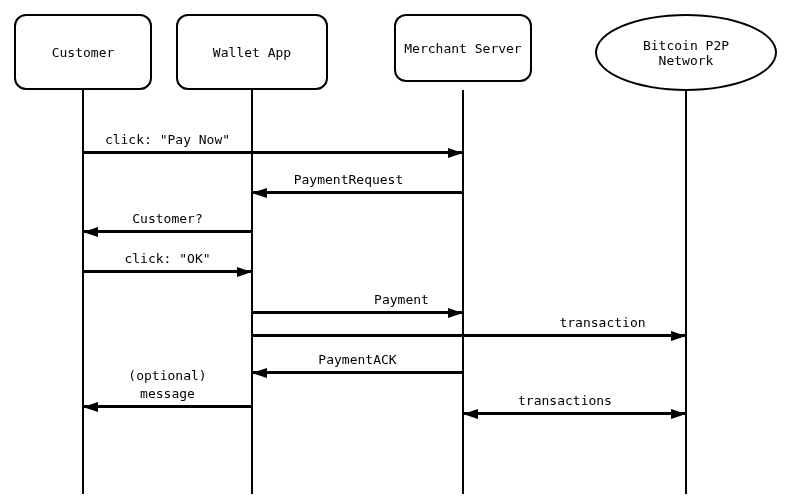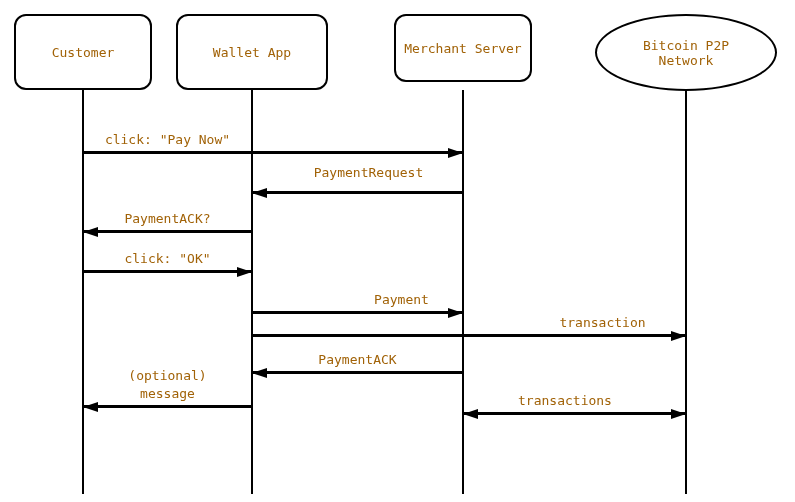--- a/index.html
+++ b/index.html
@@ -1,21 +1,21 @@
 <!DOCTYPE html>
 <html><head>
 <meta charset="utf-8">
 <style>
   html,body{margin:0;padding:0;background:#ffffff;}
   .stage{
     position:relative;
     width:795px;height:502px;
     background:#ffffff;
     font-family:"DejaVu Sans Mono","Liberation Mono",monospace;
-    font-size:13px;color:#a16207;
+    font-size:13px;color:#000000;
     overflow:hidden;
   }
   
   .actor{
     position:absolute;
     border:2px solid #000;
     background:#fff;
     display:flex;align-items:center;justify-content:center;
     text-align:center;
     box-sizing:border-box;
@@ -34,21 +34,21 @@
   .ll-merchant{left:462px;}
   .ll-bitcoin{left:685px;top:91px;height:403px;}
   
   .mline{position:absolute;height:3px;background:#000;}
   .head{position:absolute;width:0;height:0;border-top:5px solid transparent;border-bottom:5px solid transparent;}
   .head.r{border-left:15px solid #000;}
   .head.l{border-right:15px solid #000;}
   .mlabel{position:absolute;text-align:center;line-height:18px;white-space:pre-line;}
 
   .m1-line{left:83px;top:151px;width:380px;}  .m1-head{left:448px;top:148px;}  .m1-label{left:83px;top:131px;width:169px;}
-  .m2-line{left:252px;top:191px;width:211px;} .m2-head{left:252px;top:188px;}  .m2-label{left:252px;top:164px;width:193px;margin-left:20px;}
+  .m2-line{left:252px;top:191px;width:211px;} .m2-head{left:252px;top:188px;}  .m2-label{left:252px;top:171px;width:193px;}
   .m3-line{left:83px;top:230px;width:169px;}  .m3-head{left:83px;top:227px;}   .m3-label{left:83px;top:210px;width:169px;}
   .m4-line{left:83px;top:270px;width:169px;}  .m4-head{left:237px;top:267px;}  .m4-label{left:83px;top:250px;width:169px;}
   .m5-line{left:252px;top:311px;width:211px;} .m5-head{left:448px;top:308px;}  .m5-label{left:252px;top:291px;width:211px;margin-left:44px;}
   .m6-line{left:252px;top:334px;width:434px;} .m6-head{left:671px;top:331px;}  .m6-label{left:463px;top:314px;width:223px;padding-left:28px;}
   .m7-line{left:252px;top:371px;width:211px;} .m7-head{left:252px;top:368px;}  .m7-label{left:252px;top:351px;width:211px;}
   .m8-line{left:83px;top:405px;width:169px;}  .m8-head{left:83px;top:402px;}   .m8-label{left:83px;top:367px;width:169px;}
   .m9-line{left:463px;top:412px;width:223px;} .m9-headL{left:463px;top:409px;} .m9-headR{left:671px;top:409px;} .m9-label{left:463px;top:392px;width:204px;}
 </style>
 </head>
 <body>
@@ -80,21 +80,21 @@
     <div class="head r m1-head"></div>
   </div>
 
   <div>
     <div class="mlabel m2-label">PaymentRequest</div>
     <div class="mline m2-line"></div>
     <div class="head l m2-head"></div>
   </div>
 
   <div>
-    <div class="mlabel m3-label">PaymentACK?</div>
+    <div class="mlabel m3-label">Customer?</div>
     <div class="mline m3-line"></div>
     <div class="head l m3-head"></div>
   </div>
 
   <div>
     <div class="mlabel m4-label">click: "OK"</div>
     <div class="mline m4-line"></div>
     <div class="head r m4-head"></div>
   </div>
 

